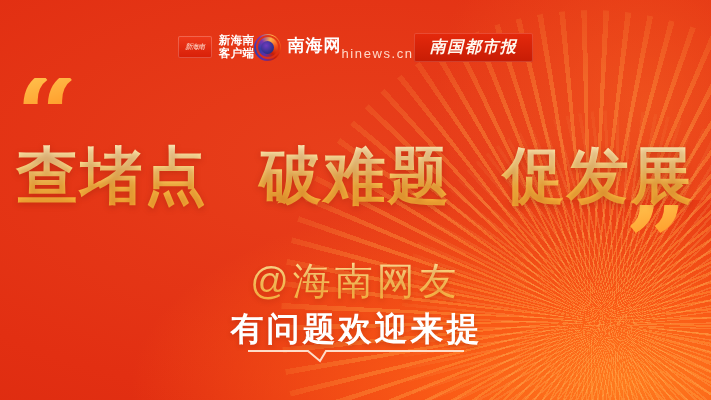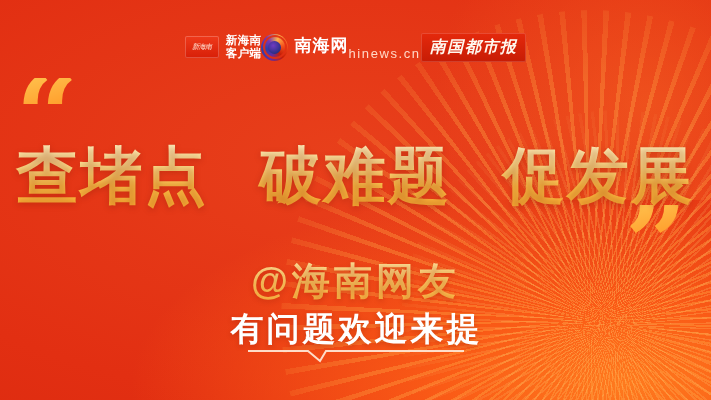--- a/index.html
+++ b/index.html
@@ -74,21 +74,21 @@
   .swirl::before{
     content:"";position:absolute;left:1.5px;top:1.5px;width:24px;height:24px;border-radius:50%;
     background:radial-gradient(circle at 50% 50%, rgba(226,47,18,0) 55%, rgba(226,47,18,.92) 62%);
   }
   .nhw-text{display:flex;flex-direction:row;justify-content:center;}
   .nhw-cn{color:#fff;font-size:17px;font-weight:bold;letter-spacing:1px;line-height:18px;}
   .nhw-en{color:#ffd9c8;font-size:13px;letter-spacing:1.6px;line-height:9px;
           font-family:"Liberation Sans",sans-serif;margin-top:12px;}
   .nfdsb{
     background:linear-gradient(180deg,#e5290c,#c71c05);
-    padding:4px 9px;border-radius:2px;
+    padding:4px 16px;border-radius:2px;
     color:#fff8ef;font-size:16px;font-weight:bold;letter-spacing:1.5px;
     font-family:"DejaVu Serif",serif;font-style:italic;
     box-shadow:inset 0 0 0 1px rgba(255,255,255,.16);white-space:nowrap;
   }
 
   
   .qmark{
     position:absolute;font-family:"DejaVu Serif",serif;font-weight:bold;
     background:linear-gradient(165deg,#ffc24e 0%,#ff9c2a 45%,#f8791a 100%);
     -webkit-background-clip:text;background-clip:text;color:transparent;
@@ -126,21 +126,21 @@
     position:relative;z-index:2;
     color:#ffffff;font-size:25px;font-weight:bold;letter-spacing:.6px;
     white-space:nowrap;
     text-shadow:0 1px 3px rgba(130,0,70,.45);
     font-family:"Liberation Sans","DejaVu Sans",sans-serif;
   }
 
   
   .handle{
     position:absolute;left:0;top:256px;width:711px;text-align:center;
-    font-size:38px;font-weight:bold;letter-spacing:4px;white-space:nowrap;
+    font-size:38px;font-weight:normal;letter-spacing:4px;white-space:nowrap;
     background:linear-gradient(180deg,#ffe7a8 0%,#ffcc62 50%,#ffb43a 100%);
     -webkit-background-clip:text;background-clip:text;color:transparent;
     text-shadow:0 2px 5px rgba(130,25,0,.25);
   }
   .tagline{
     position:absolute;left:1px;top:307px;width:711px;text-align:center;
     color:#ffffff;font-size:33px;font-weight:bold;letter-spacing:3px;
     white-space:nowrap;text-shadow:0 2px 5px rgba(130,25,0,.3);
   }
   .bubble-rule{

